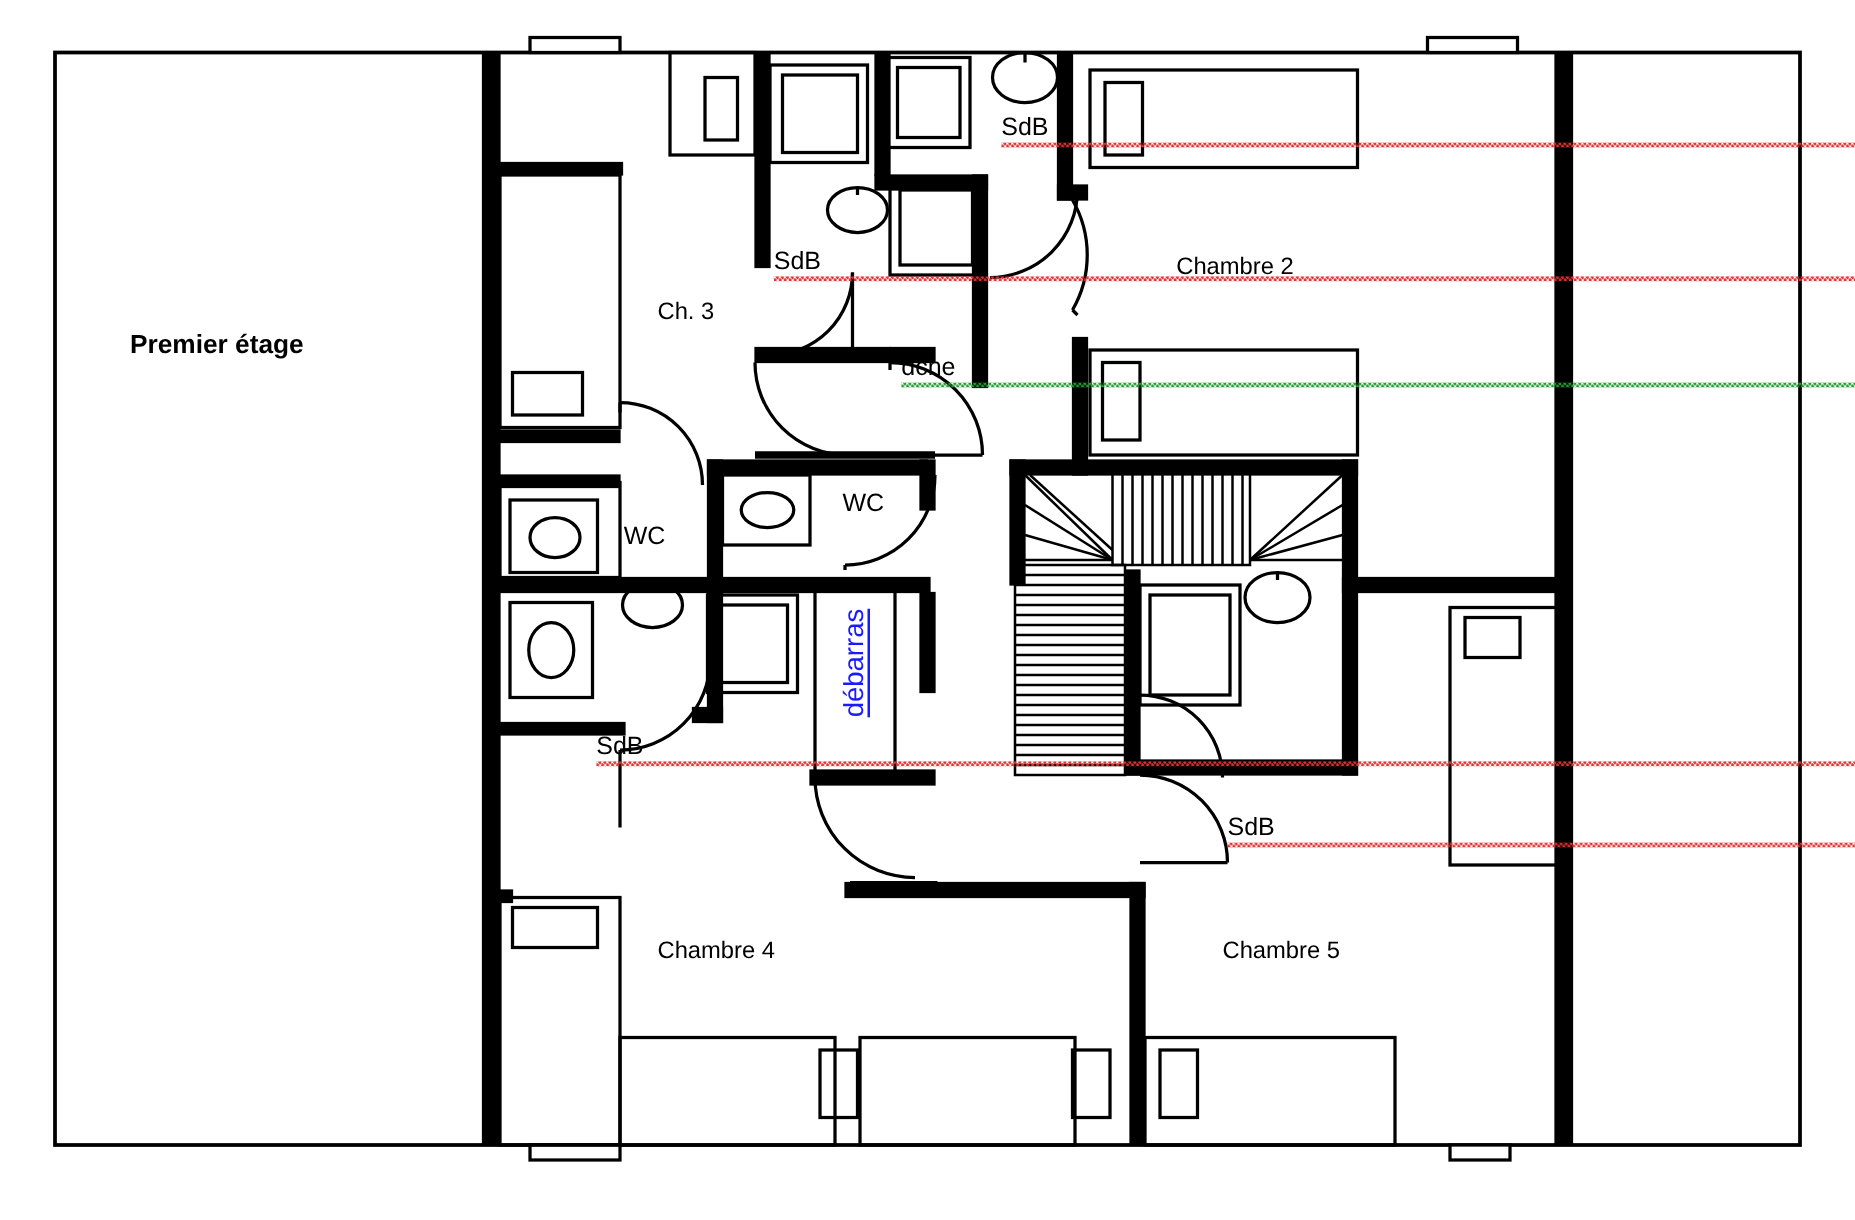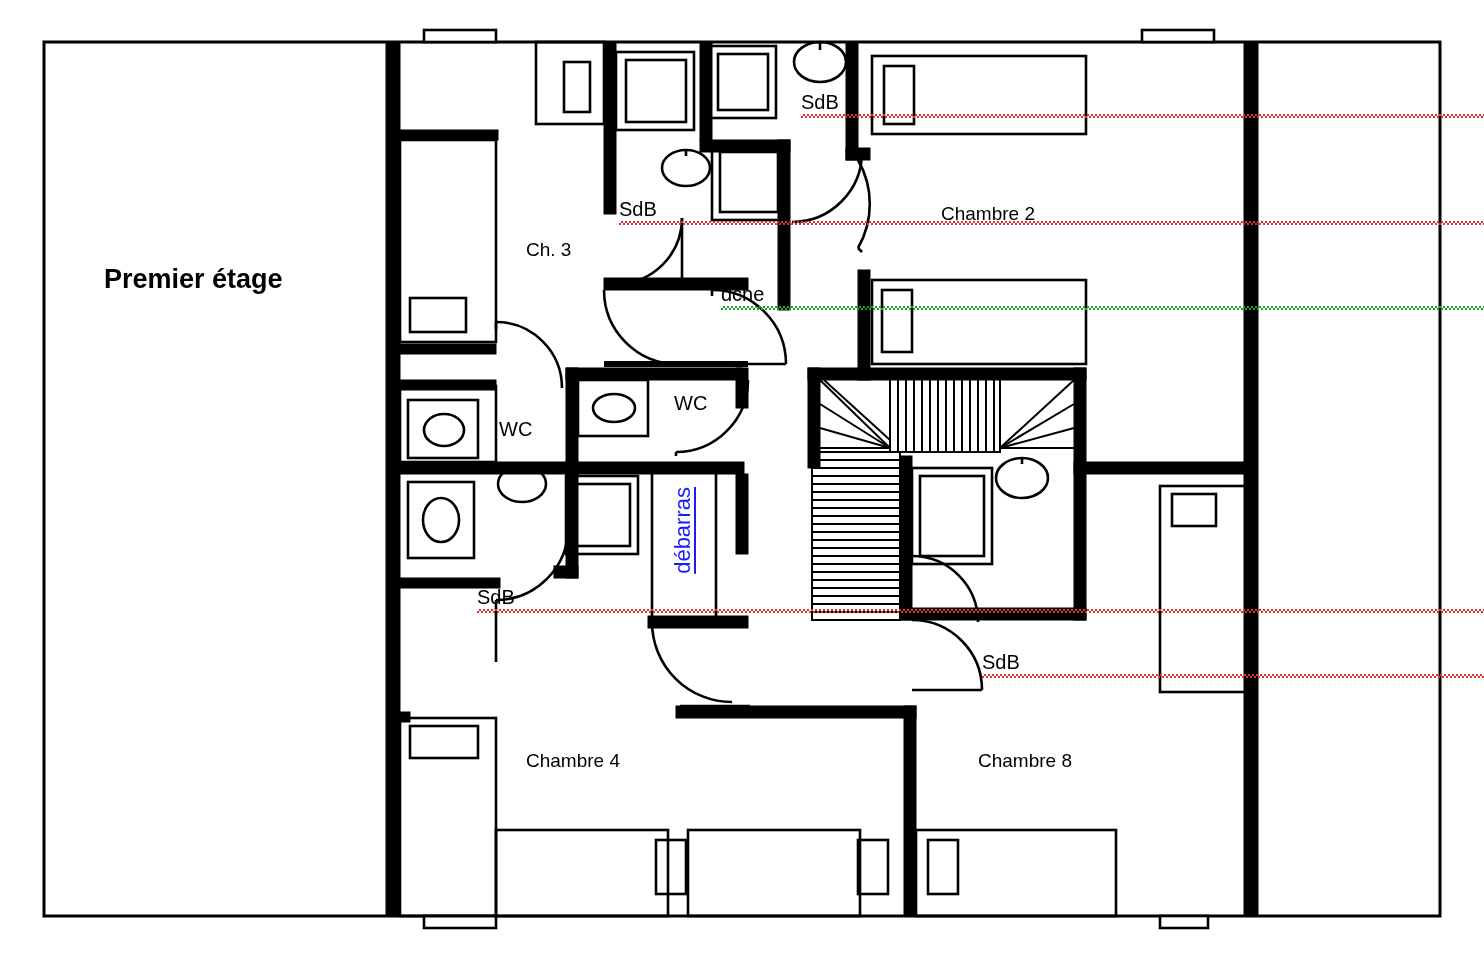--- a/index.html
+++ b/index.html
@@ -21,21 +21,21 @@
     top: 0;
   }
   .lbl {
     position: absolute;
     color: #000000;
     white-space: nowrap;
     font-family: "Liberation Sans", sans-serif;
   }
   .lbl-title {
     font-weight: bold;
-    font-size: 27px;
+    font-size: 21px;
   }
   .lbl-room {
     font-size: 19px;
   }
   .lbl-small {
     font-size: 20px;
   }
   .lbl-debarras {
     font-size: 22px;
     color: #1a1aff;
@@ -276,21 +276,21 @@
       <path d="M812 612 L900 612"></path>
     </g>
 
   </svg>
 
   <div class="lbl lbl-title" style="left:104px; top:264px;">Premier étage</div>
 
   <div class="lbl lbl-room" style="left:941px; top:203px;">Chambre 2</div>
   <div class="lbl lbl-room" style="left:526px; top:239px;">Ch. 3</div>
   <div class="lbl lbl-room" style="left:526px; top:750px;">Chambre 4</div>
-  <div class="lbl lbl-room" style="left:978px; top:750px;">Chambre 8</div>
+  <div class="lbl lbl-room" style="left:978px; top:750px;">Chambre 5</div>
 
   <div class="lbl lbl-small squiggle" style="left:801px; top:91px;">SdB</div>
   <div class="lbl lbl-small squiggle" style="left:619px; top:175px;">SdB</div>
   <div class="lbl lbl-small squiggle squiggle-green" style="left:721px; top:237px;">dche</div>
   <div class="lbl lbl-small" style="left:499px; top:418px;">WC</div>
   <div class="lbl lbl-small" style="left:674px; top:392px;">WC</div>
   <div class="lbl lbl-small squiggle" style="left:477px; top:517px;">SdB</div>
   <div class="lbl lbl-small squiggle" style="left:982px; top:559px;">SdB</div>
 
   <div class="lbl lbl-debarras" style="left:670px; top:487px;">débarras</div>

